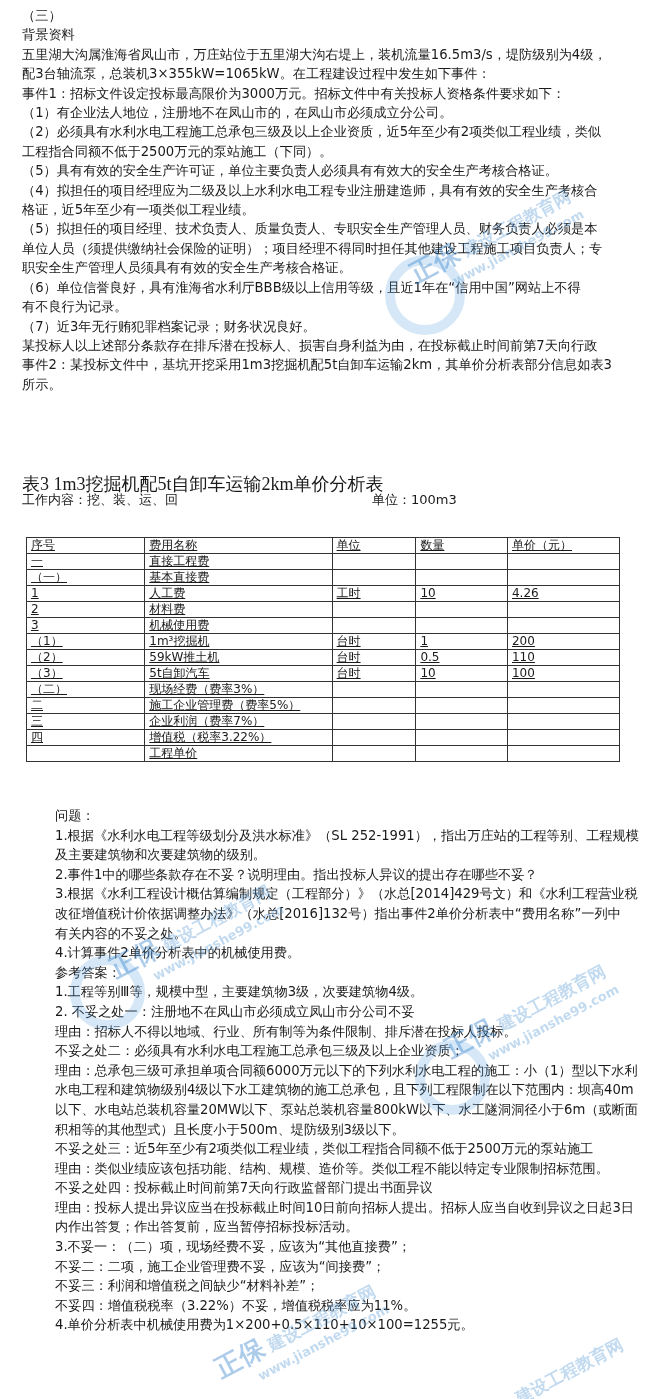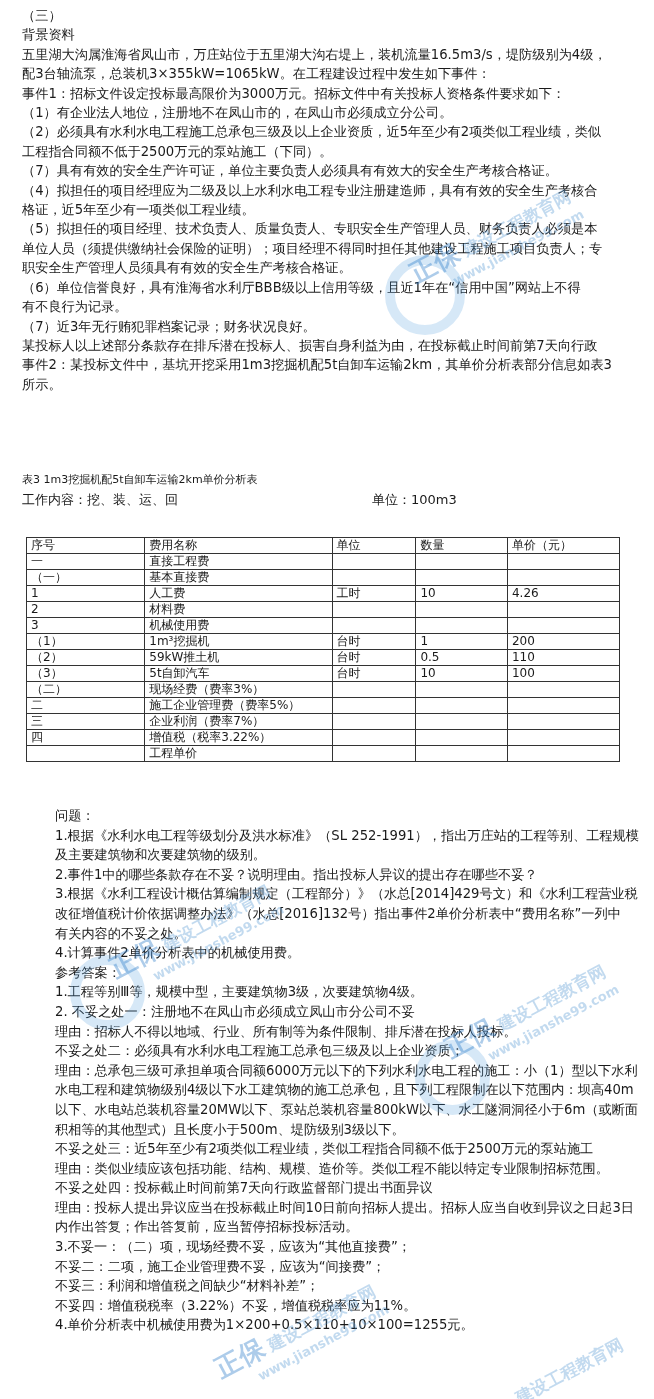--- a/index.html
+++ b/index.html
@@ -3,27 +3,28 @@
 <meta charset="utf-8">
 <style>
   html, body { margin: 0; padding: 0; background: #ffffff; }
   body {
     width: 654px; height: 1399px; position: relative; overflow: hidden;
     font-family: "DejaVu Sans", "Liberation Sans", sans-serif;
     color: #1a1a1a;
   }
   .doc { position: absolute; left: 22px; top: 0; width: 620px; font-size: 13.2px; line-height: 19.4px; }
   .line { white-space: nowrap; }
-  .tbl-caption { position: absolute; left: 22px; top: 472px; font-size: 11px; }
+  .tbl-caption { position: absolute; left: 22px; top: 472px; font-size: 18px; font-family: Liberation Serif, serif; }
   .tbl-meta { position: absolute; left: 22px; top: 491px; width: 610px; font-size: 13px; }
   .tbl-meta .unit { position: absolute; left: 350px; top: 0; }
   table.price {
     position: absolute; left: 26px; top: 537px; width: 594px;
     border-collapse: collapse; font-size: 12px; line-height: 15px;
     font-family: "DejaVu Sans", sans-serif;
+    text-decoration: underline;
   }
   table.price td {
     border: 1.4px solid #333; padding: 0 4px; height: 15px; vertical-align: bottom;
     white-space: nowrap; overflow: hidden;
   }
   table.price td.c0 { width: 111px; }
   table.price td.c1 { width: 179px; margin-left: 12px; }
   table.price td.c2 { width: 76px; }
   table.price td.c3 { width: 84px; }
   table.price td.c4 { width: 104px; }
@@ -45,21 +46,21 @@
 <div class="doc" style="top:6px;">
   <div class="line">（三）</div>
   <div class="line">背景资料</div>
   <div>
     <div class="line">五里湖大沟属淮海省凤山市，万庄站位于五里湖大沟右堤上，装机流量16.5m3/s，堤防级别为4级，</div>
     <div class="line">配3台轴流泵，总装机3×355kW=1065kW。在工程建设过程中发生如下事件：</div>
     <div class="line">事件1：招标文件设定投标最高限价为3000万元。招标文件中有关投标人资格条件要求如下：</div>
     <div class="line">（1）有企业法人地位，注册地不在凤山市的，在凤山市必须成立分公司。</div>
     <div class="line">（2）必须具有水利水电工程施工总承包三级及以上企业资质，近5年至少有2项类似工程业绩，类似</div>
     <div class="line">工程指合同额不低于2500万元的泵站施工（下同）。</div>
-    <div class="line">（7）具有有效的安全生产许可证，单位主要负责人必须具有有效大的安全生产考核合格证。</div>
+    <div class="line">（5）具有有效的安全生产许可证，单位主要负责人必须具有有效大的安全生产考核合格证。</div>
     <div class="line">（4）拟担任的项目经理应为二级及以上水利水电工程专业注册建造师，具有有效的安全生产考核合</div>
     <div class="line">格证，近5年至少有一项类似工程业绩。</div>
     <div class="line">（5）拟担任的项目经理、技术负责人、质量负责人、专职安全生产管理人员、财务负责人必须是本</div>
     <div class="line">单位人员（须提供缴纳社会保险的证明）；项目经理不得同时担任其他建设工程施工项目负责人；专</div>
     <div class="line">职安全生产管理人员须具有有效的安全生产考核合格证。</div>
     <div class="line">（6）单位信誉良好，具有淮海省水利厅BBB级以上信用等级，且近1年在“信用中国”网站上不得</div>
     <div class="line">有不良行为记录。</div>
     <div class="line">（7）近3年无行贿犯罪档案记录；财务状况良好。</div>
     <div class="line">某投标人以上述部分条款存在排斥潜在投标人、损害自身利益为由，在投标截止时间前第7天向行政</div>
     <div class="line">事件2：某投标文件中，基坑开挖采用1m3挖掘机配5t自卸车运输2km，其单价分析表部分信息如表3</div>

